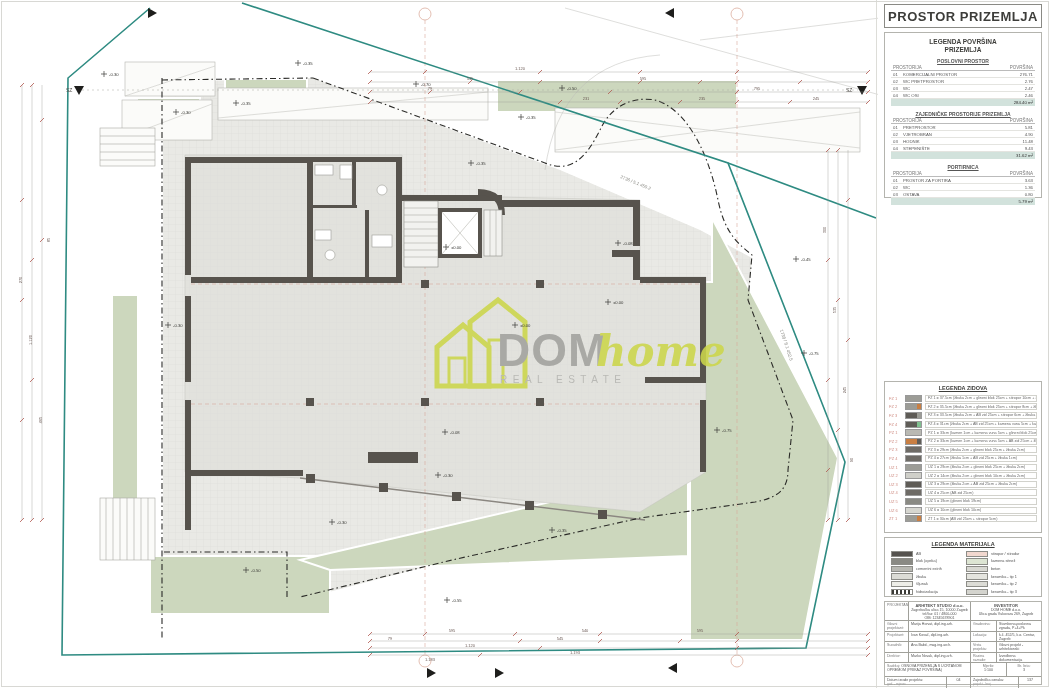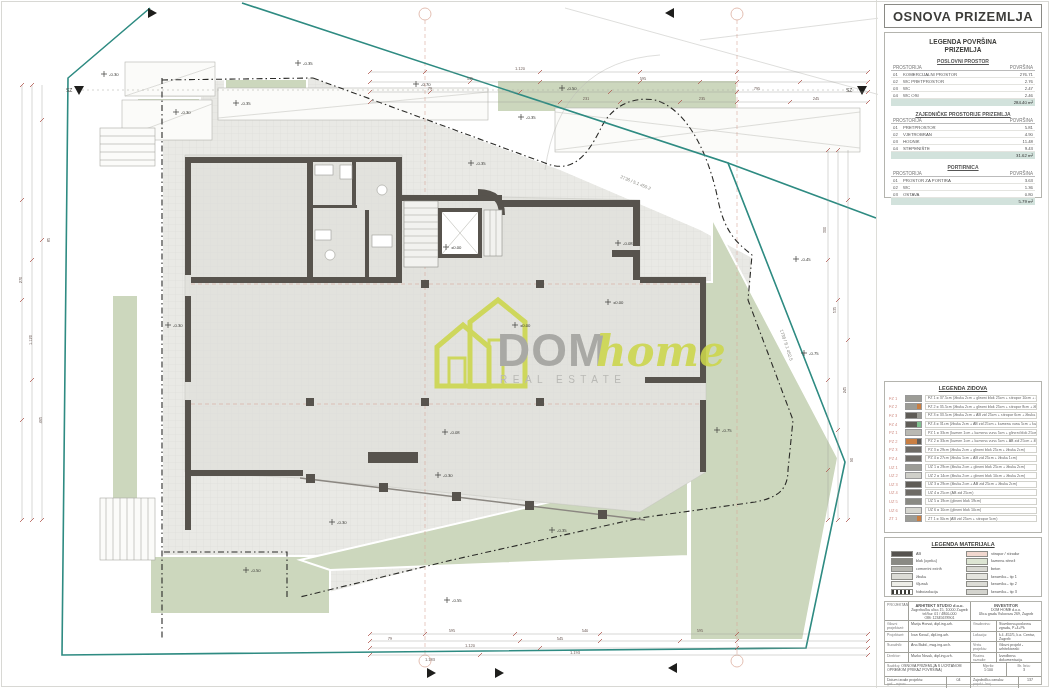--- a/index.html
+++ b/index.html
@@ -461,21 +461,21 @@
   <g id="layer-sz">
       <text x="66" y="92" font-size="5" fill="#55524e" font-family="Liberation Sans, sans-serif">SZ</text>
       <text x="846" y="92" font-size="5" fill="#55524e" font-family="Liberation Sans, sans-serif">SZ</text>
     </g>
 </svg>
 
 <div class="vsep"></div>
 <div class="sheet-border"></div>
 
 <div class="panel title-box">
-  <span class="sheet-title">OSNOVA PRIZEMLJA</span>
+  <span class="sheet-title">PROSTOR PRIZEMLJA</span>
 </div>
 
 <div class="panel legend-box">
   <div class="legend-heading">
     <span>LEGENDA POVRŠINA</span><br>
     <span>PRIZEMLJA</span>
   </div>
   <div id="area-sections">
       <div class="area-section">
         <div class="area-title">POSLOVNI PROSTOR</div>

